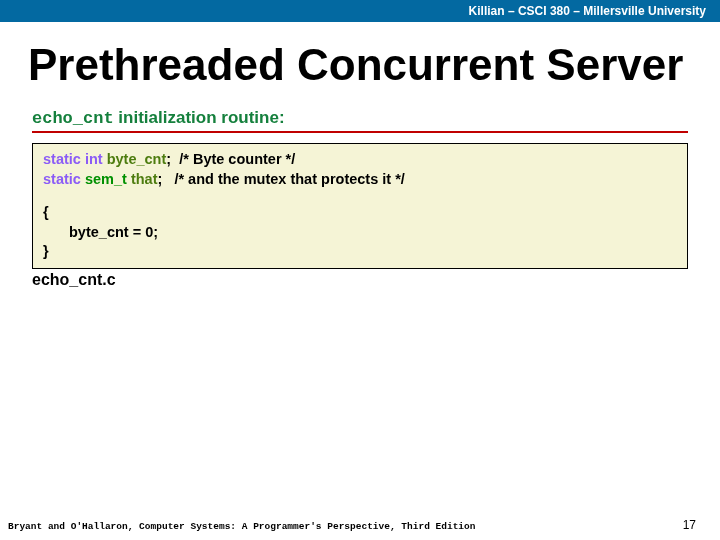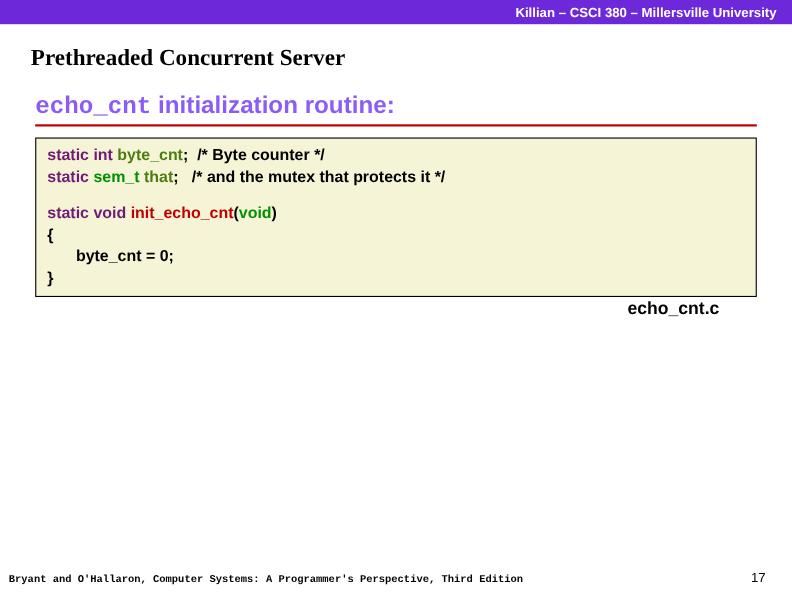--- a/index.html
+++ b/index.html
@@ -6,44 +6,44 @@
   html, body { margin: 0; padding: 0; }
   body {
     width: 720px;
     height: 540px;
     font-family: Arial, Helvetica, sans-serif;
     background: #fff;
     position: relative;
     overflow: hidden;
   }
   .topbar {
-    background: #6d28d9;
+    background: #0369a1;
     height: 22px;
     width: 100%;
     display: flex;
     align-items: center;
     justify-content: flex-end;
     padding-right: 14px;
   }
   .topbar-text {
     color: #fff;
     font-weight: bold;
     font-size: 12px;
   }
   .title {
-    font-family: Liberation Serif, serif;
-    font-size: 21px;
+    font-family: Liberation Sans, sans-serif;
+    font-size: 44px;
     font-weight: bold;
     color: #000;
     margin: 18px 0 18px 28px;
   }
   .subtitle {
-    font-size: 22px;
+    font-size: 17px;
     font-weight: bold;
-    color: #8b5cf6;
+    color: #15803d;
     margin: 0 0 2px 32px;
     border-bottom: 2.5px solid #c00000;
     display: inline-block;
     padding-bottom: 3px;
     width: calc(100% - 64px);
   }
   .subtitle .mono {
     font-family: "Courier New", Courier, monospace;
     font-weight: bold;
   }
@@ -52,33 +52,33 @@
   }
   .codebox {
     border: 1.5px solid #000;
     background: #f5f4d6;
     padding: 6px 10px 6px 10px;
     font-family: Arial, Helvetica, sans-serif;
     font-size: 14.5px;
     font-weight: bold;
     line-height: 1.35;
   }
-  .codebox .kw  { color: #701a75; }  
+  .codebox .kw  { color: #8b5cf6; }  
   .codebox .id  { color: #4d7c0f; }  
   .codebox .fn  { color: #c00000; }  
   .codebox .cm  { color: #000; margin-top: 28px; }     
   .codebox .grn { color: #009000; }  
   .codebox pre, .codebox div.line {
     margin: 0;
     font-family: inherit;
     white-space: pre;
   }
   .codebox .indent { display:inline-block; width: 26px; }
   .codefile {
-    text-align: right;
+    text-align: left;
     font-family: Arial, Helvetica, sans-serif;
     font-weight: bold;
     font-size: 16px;
     margin: 2px 34px 0 0;
     color: #000;
   }
   .footer-left {
     position: absolute;
     left: 8px;
     bottom: 8px;
@@ -109,21 +109,20 @@
 
 <div class="subtitle">
   <span class="mono">echo_cnt</span><span> initialization routine:</span>
 </div>
 
 <div class="codebox-wrap">
   <div class="codebox">
     <div class="line"><span class="kw">static</span> <span class="kw">int</span> <span class="id">byte_cnt</span><span>;</span><span class="cm">  /* Byte counter */</span></div>
     <div class="line"><span class="kw">static</span> <span class="grn">sem_t</span> <span class="id">that</span><span>;</span><span class="cm">   /* and the mutex that protects it */</span></div>
     <div class="gap"></div>
-    <div class="line"><span class="kw">static</span> <span class="kw">void</span> <span class="fn">init_echo_cnt</span><span>(</span><span class="grn">void</span><span>)</span></div>
     <div class="line">{</div>
     <div class="line"><span class="indent"></span><span>byte_cnt = 0;</span></div>
     <div class="line">}</div>
   </div>
   <div class="codefile">echo_cnt.c</div>
 </div>
 
 <div class="footer-left">Bryant and O'Hallaron, Computer Systems: A Programmer's Perspective, Third Edition</div>
 <div class="footer-right">17</div>
 

